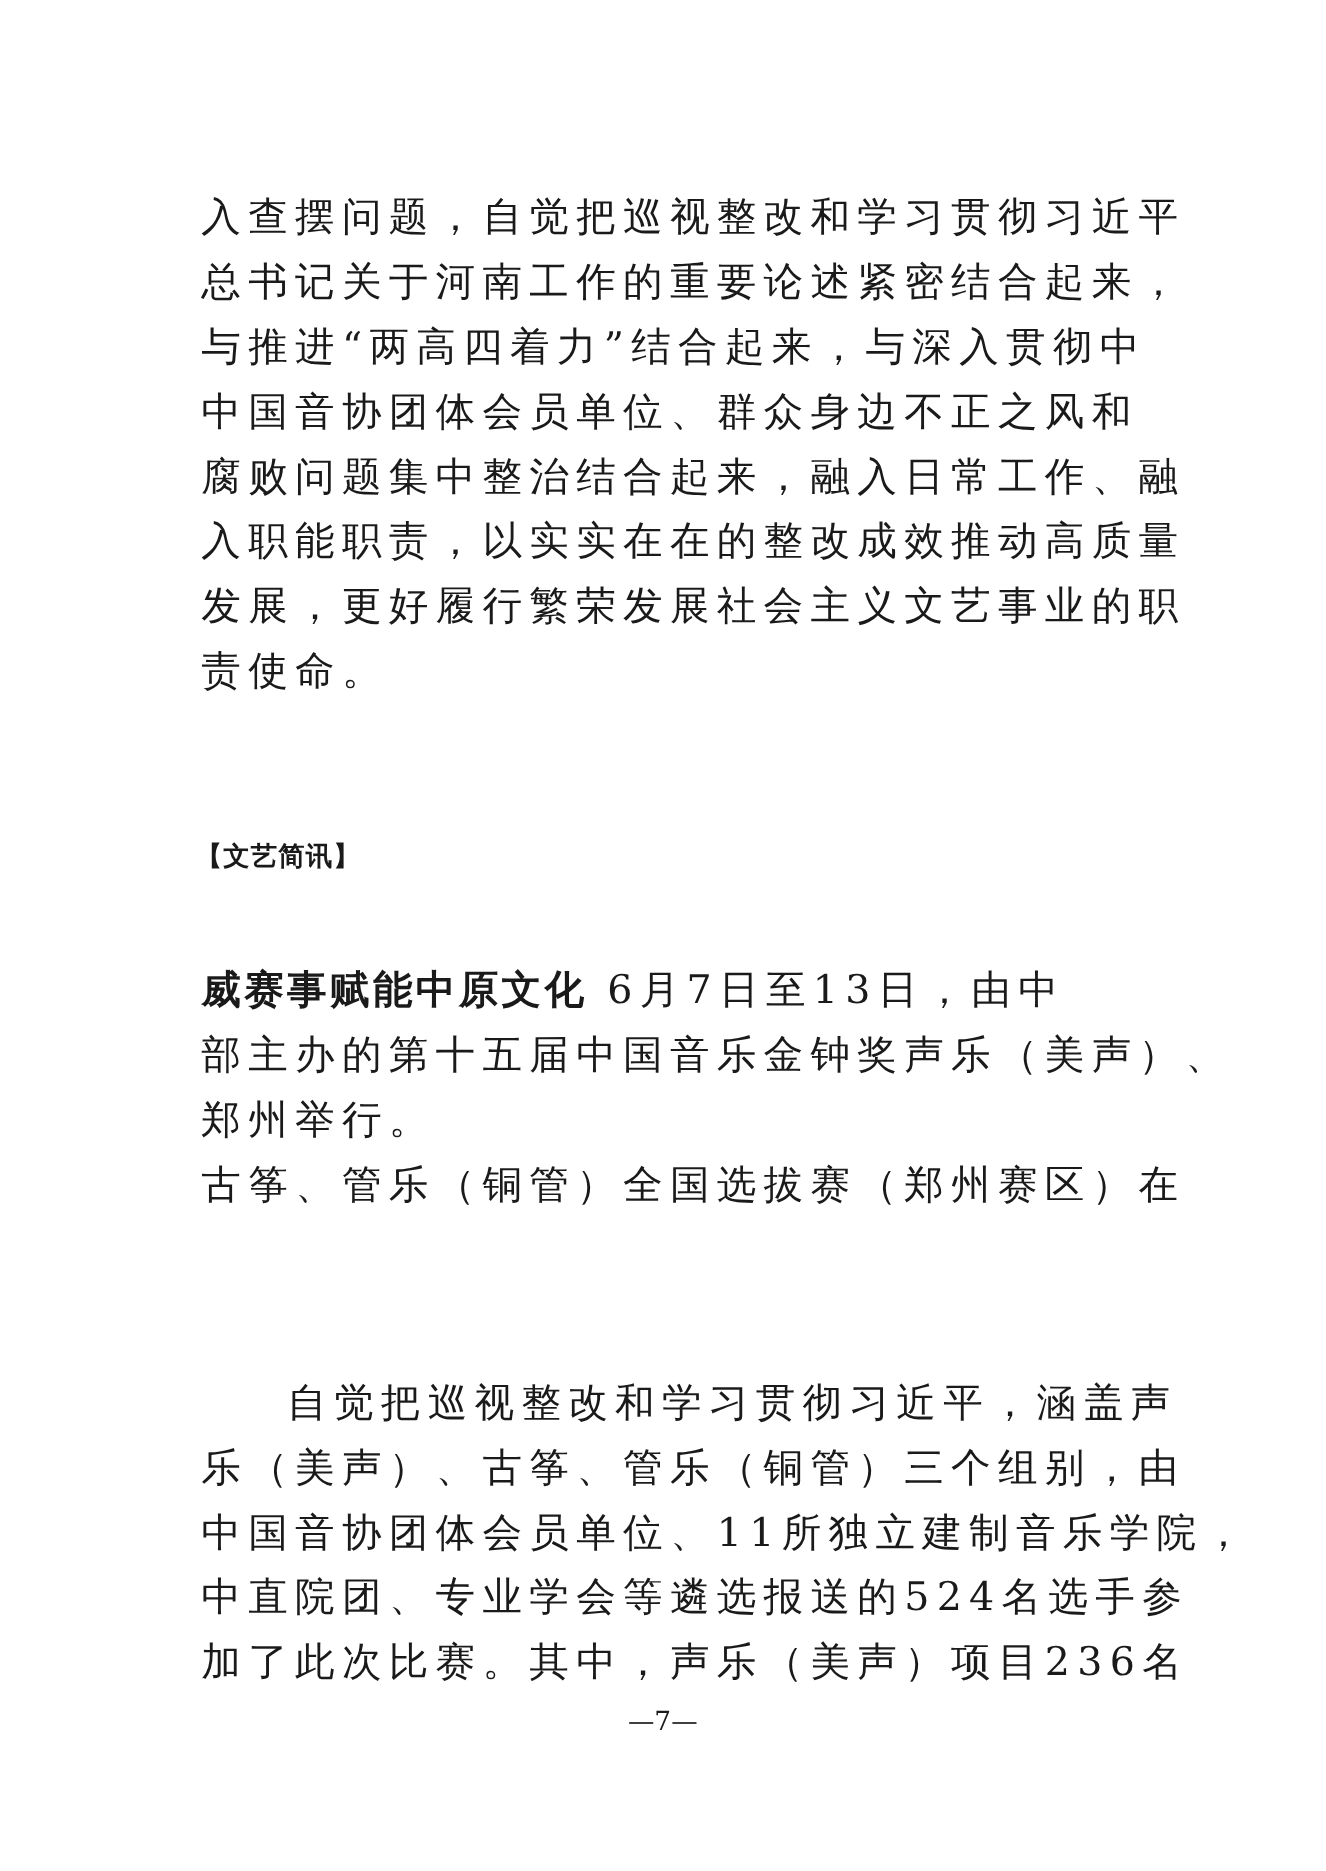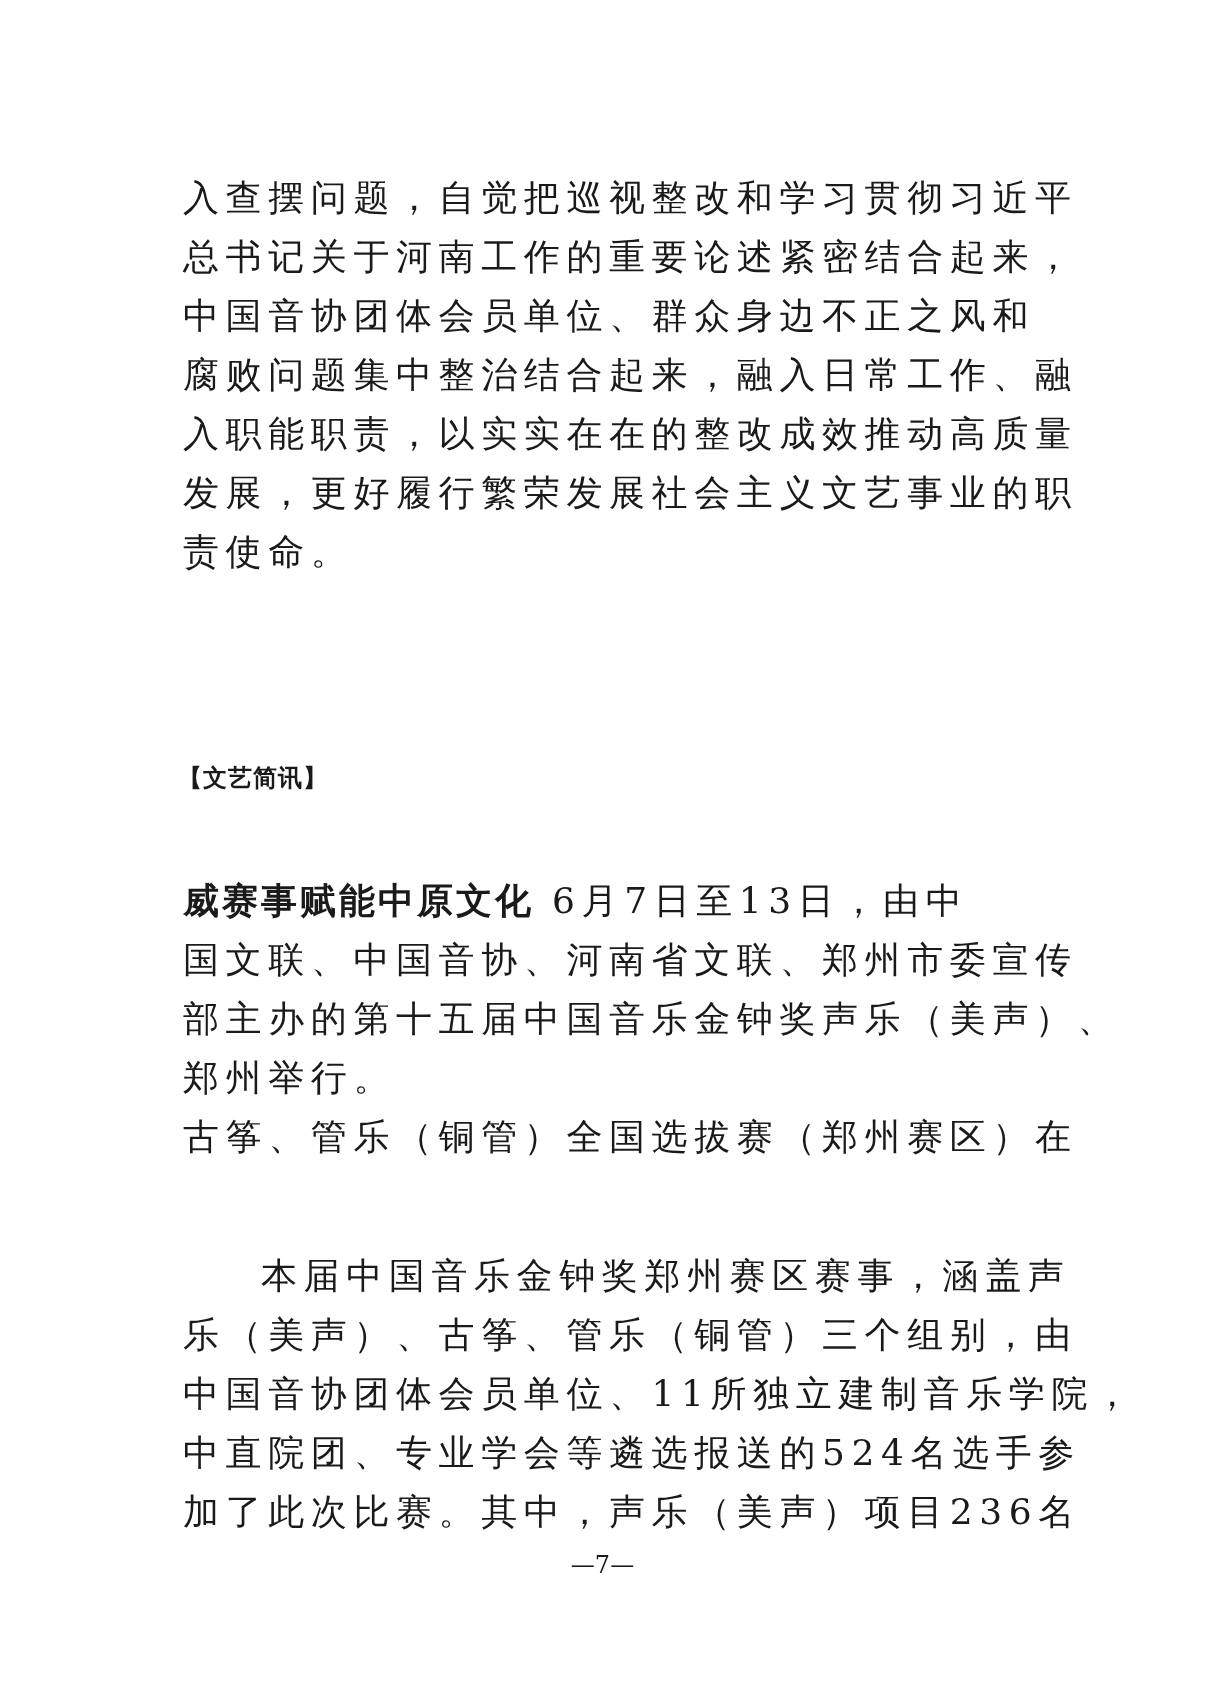--- a/index.html
+++ b/index.html
@@ -67,39 +67,39 @@
   }
 </style>
 </head>
 <body>
 
 <div class="page">
 
   <div class="body-text para-top">
     <span class="line">入查摆问题，自觉把巡视整改和学习贯彻习近平</span>
     <span class="line">总书记关于河南工作的重要论述紧密结合起来，</span>
+    <span class="line">与推进“两高四着力”结合起来，与深入贯彻中</span>
     <span class="line">中国音协团体会员单位、群众身边不正之风和</span>
     <span class="line">腐败问题集中整治结合起来，融入日常工作、融</span>
     <span class="line">入职能职责，以实实在在的整改成效推动高质量</span>
     <span class="line">发展，更好履行繁荣发展社会主义文艺事业的职</span>
     <span class="line">责使命。</span>
   </div>
 
   <div class="section-heading">【文艺简讯】</div>
 
   <div class="body-text news-block">
     <span class="line"><span class="bold">威赛事赋能中原文化</span><span>  6月7日至13日，由中</span></span>
-    <span class="line">国文联、中国音协、河南省文联、郑州市委宣传</span>
     <span class="line">部主办的第十五届中国音乐金钟奖声乐（美声）、</span>
     <span class="line">郑州举行。</span>
     <span class="line">古筝、管乐（铜管）全国选拔赛（郑州赛区）在</span>
   </div>
 
   <div class="body-text news-block2">
-    <span class="line indent">本届中国音乐金钟奖郑州赛区赛事，涵盖声</span>
+    <span class="line indent">自觉把巡视整改和学习贯彻习近平，涵盖声</span>
     <span class="line">乐（美声）、古筝、管乐（铜管）三个组别，由</span>
     <span class="line">中国音协团体会员单位、11所独立建制音乐学院，</span>
     <span class="line">中直院团、专业学会等遴选报送的524名选手参</span>
     <span class="line">加了此次比赛。其中，声乐（美声）项目236名</span>
   </div>
 
   <div class="page-number">—7—</div>
 </div>
 
 </body></html>

